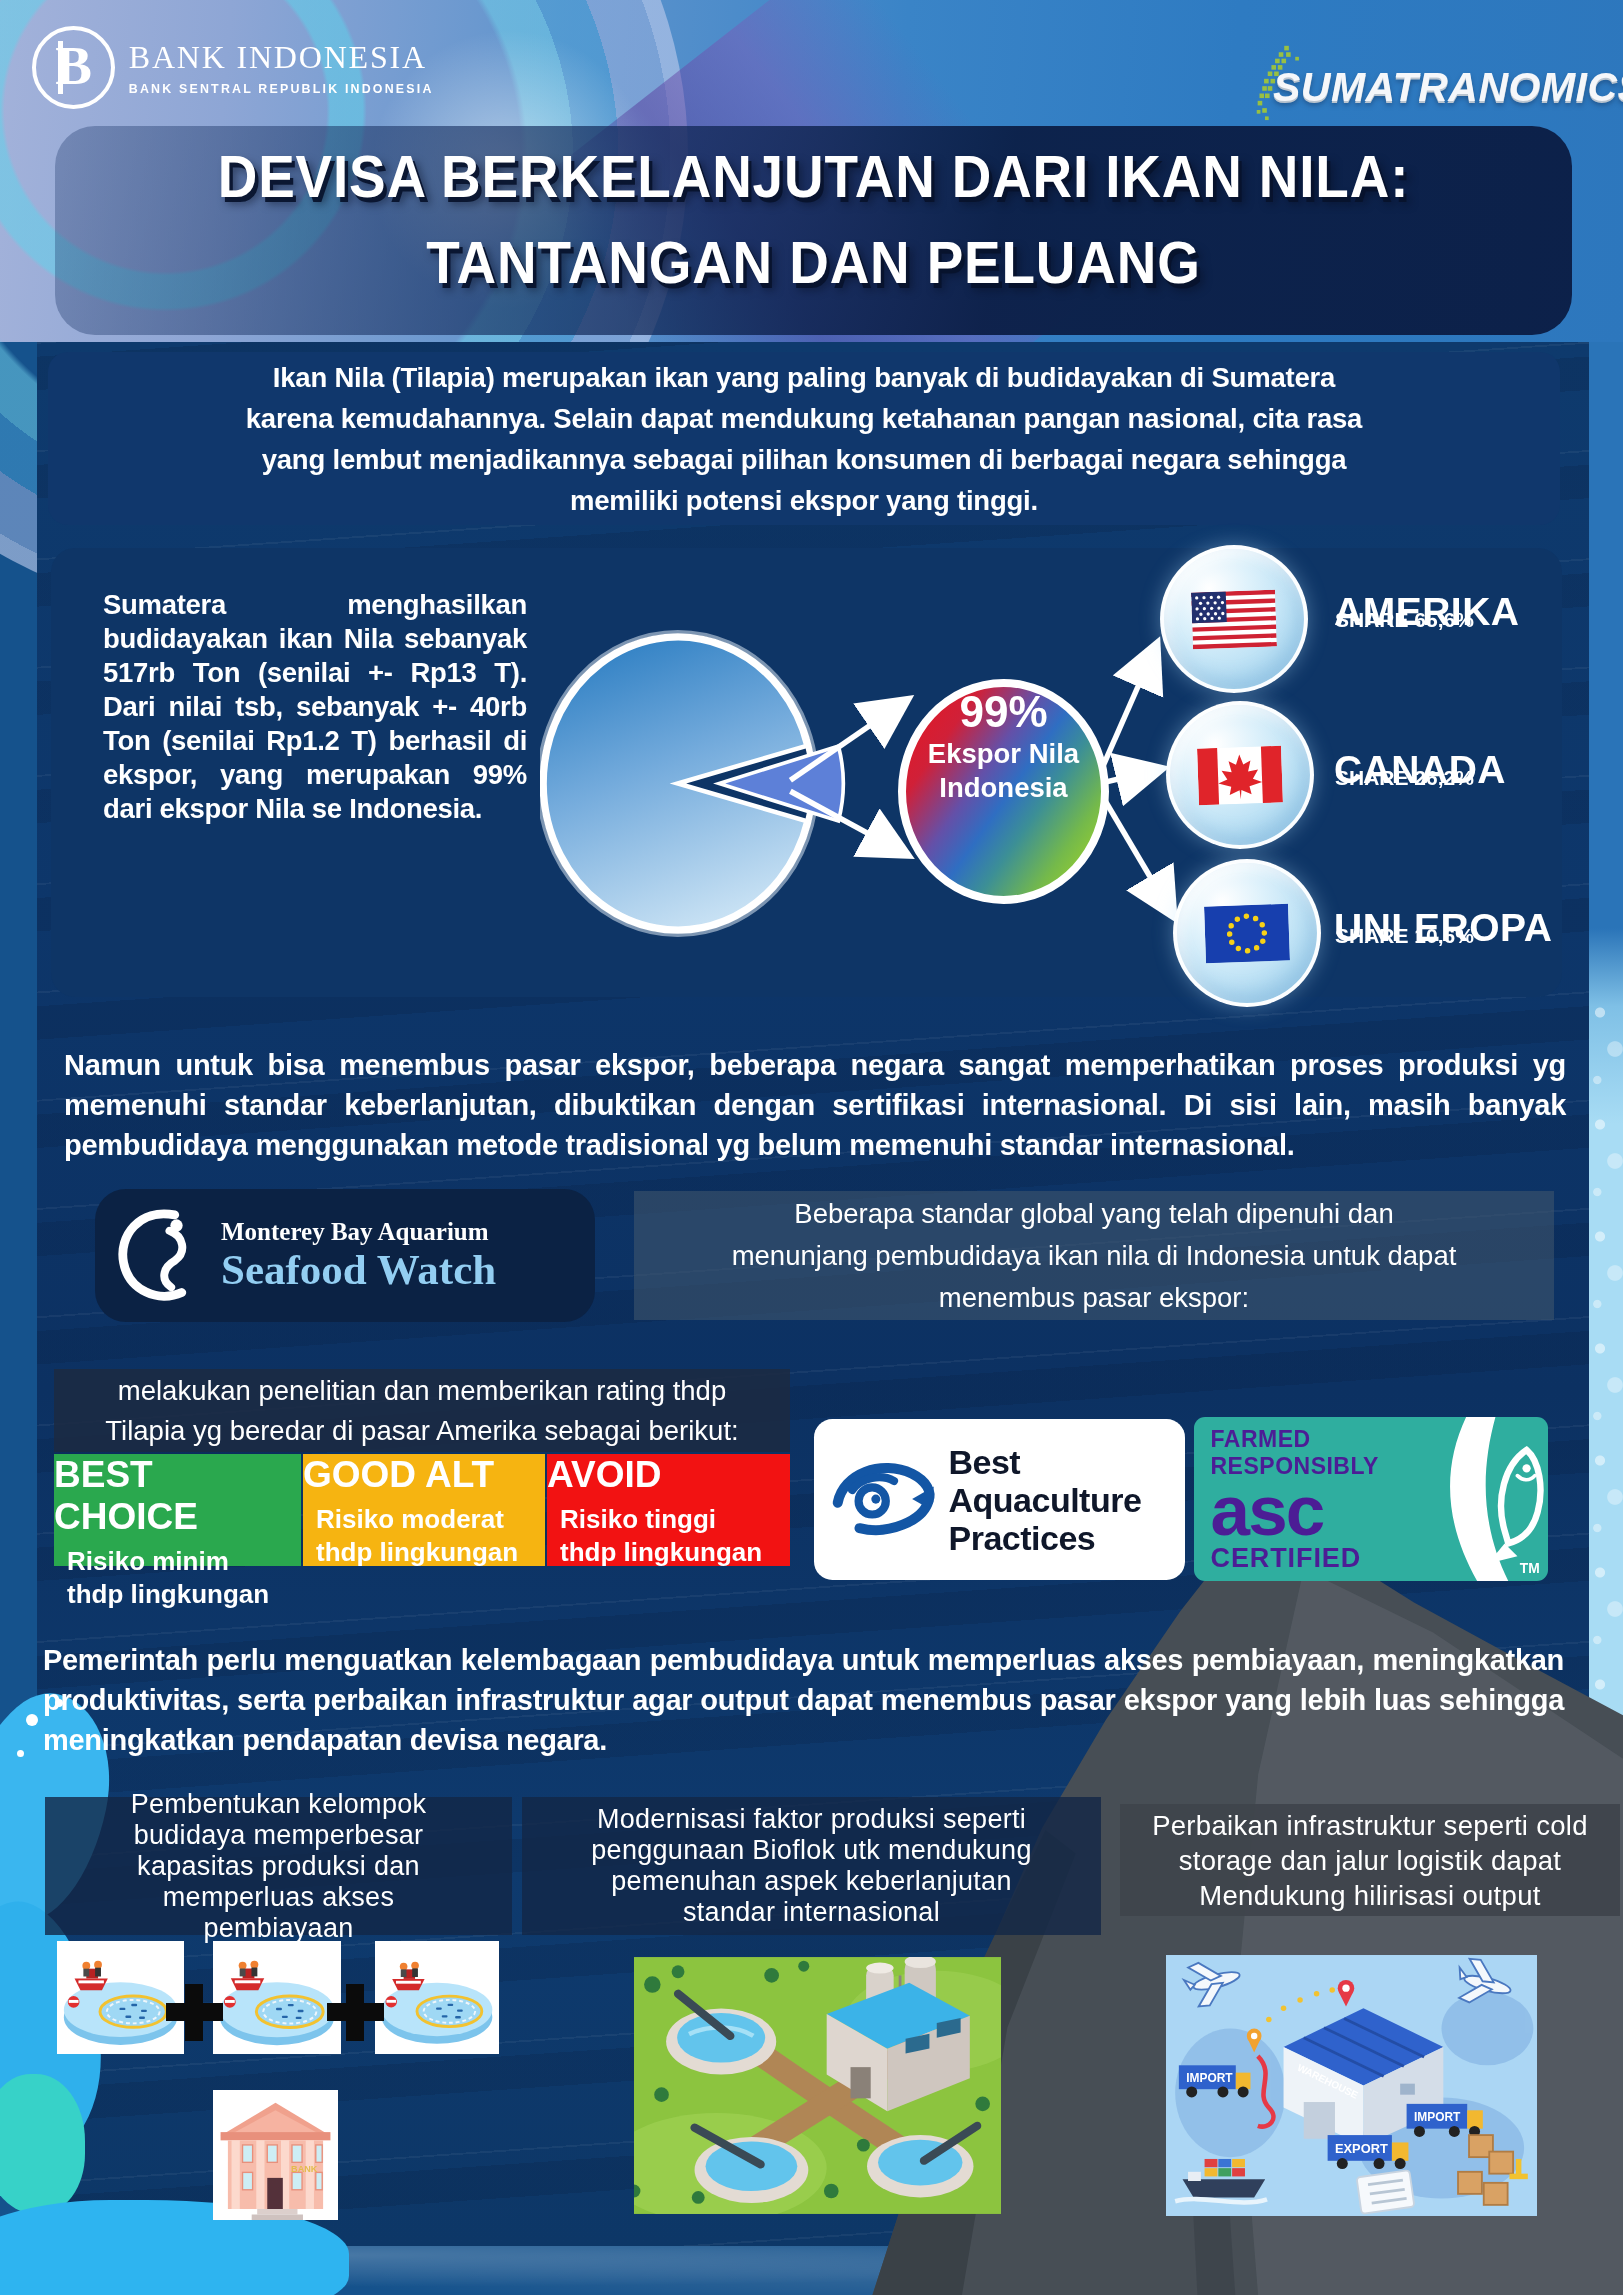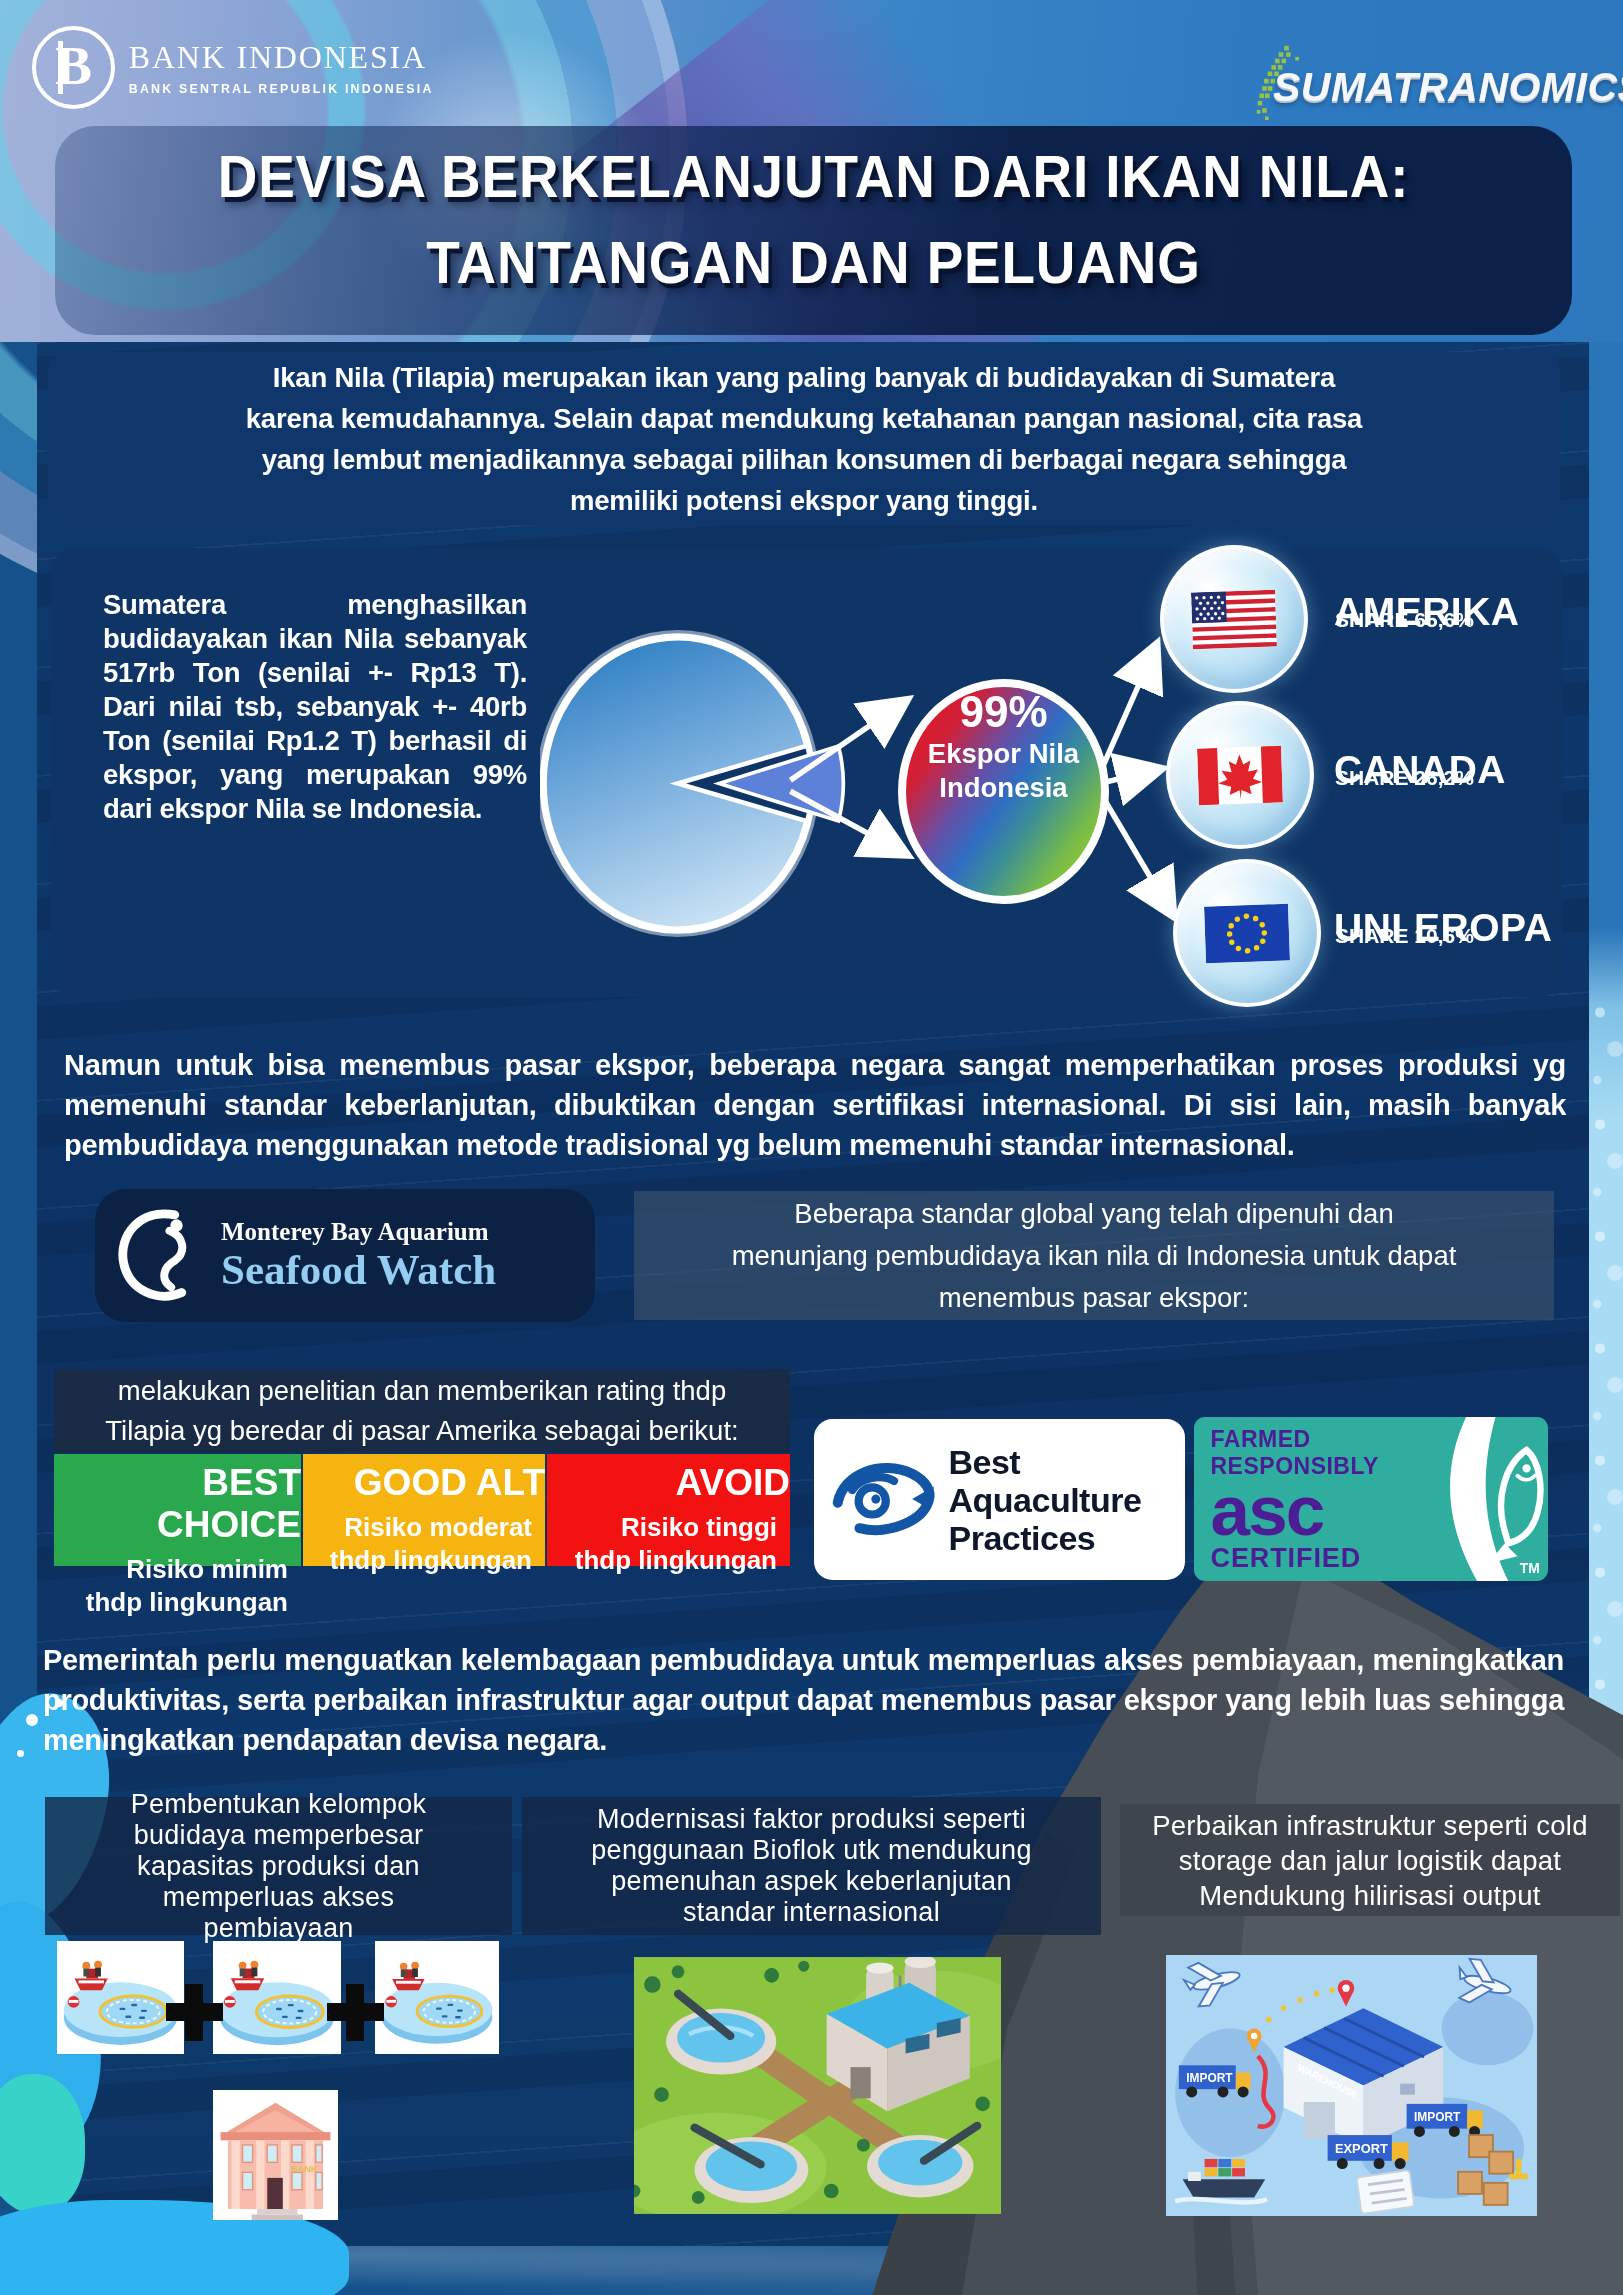--- a/index.html
+++ b/index.html
@@ -102,21 +102,21 @@
   .sfw-org{font-family:"Liberation Serif",serif;font-size:25px;font-weight:700;color:#fff;}
   .sfw-prog{font-family:"Liberation Serif",serif;font-size:43px;font-weight:700;color:#93cef2;line-height:48px;}
   .global-note{left:634px;top:1191px;width:920px;height:129px;z-index:5;background:rgba(64,86,108,.58);
     display:flex;align-items:center;justify-content:center;}
   .global-note div{padding:0 96px;text-align:center;color:#fff;font-size:27.5px;font-weight:400;line-height:42px;}
 
   
   .rating-head{left:54px;top:1369px;width:736px;height:83px;z-index:5;background:rgba(27,42,66,.88);
     display:flex;align-items:center;justify-content:center;}
   .rating-head div{padding:0 51px;text-align:center;color:#fff;font-size:27.5px;font-weight:400;line-height:40px;}
-  .rate-box{position:absolute;top:1454px;height:112px;z-index:5;color:#fff;text-align:right;box-sizing:border-box;padding-top:8px;}
+  .rate-box{position:absolute;top:1454px;height:112px;z-index:5;color:#fff;text-align:left;box-sizing:border-box;padding-top:0;}
   .rb-green{left:54px;width:247px;background:#2aa84e;}
   .rb-yellow{left:303px;width:242px;background:#f6b411;}
   .rb-red{left:547px;width:243px;background:#f21212;}
   .rate-title{font-size:37px;font-weight:800;}
   .rate-desc{font-size:26px;font-weight:700;line-height:33px;margin-top:7.3px;padding:0 13px;}
 
   
   .bap-box{left:814px;top:1419px;width:371px;height:161px;border-radius:18.4px;background:#fff;z-index:5;
     display:flex;align-items:center;padding-left:11px;gap:5.5px;box-sizing:border-box;}
   .bap-label{width:219px;color:#0f172a;font-size:34px;font-weight:800;line-height:38px;letter-spacing:-0.5px;}

